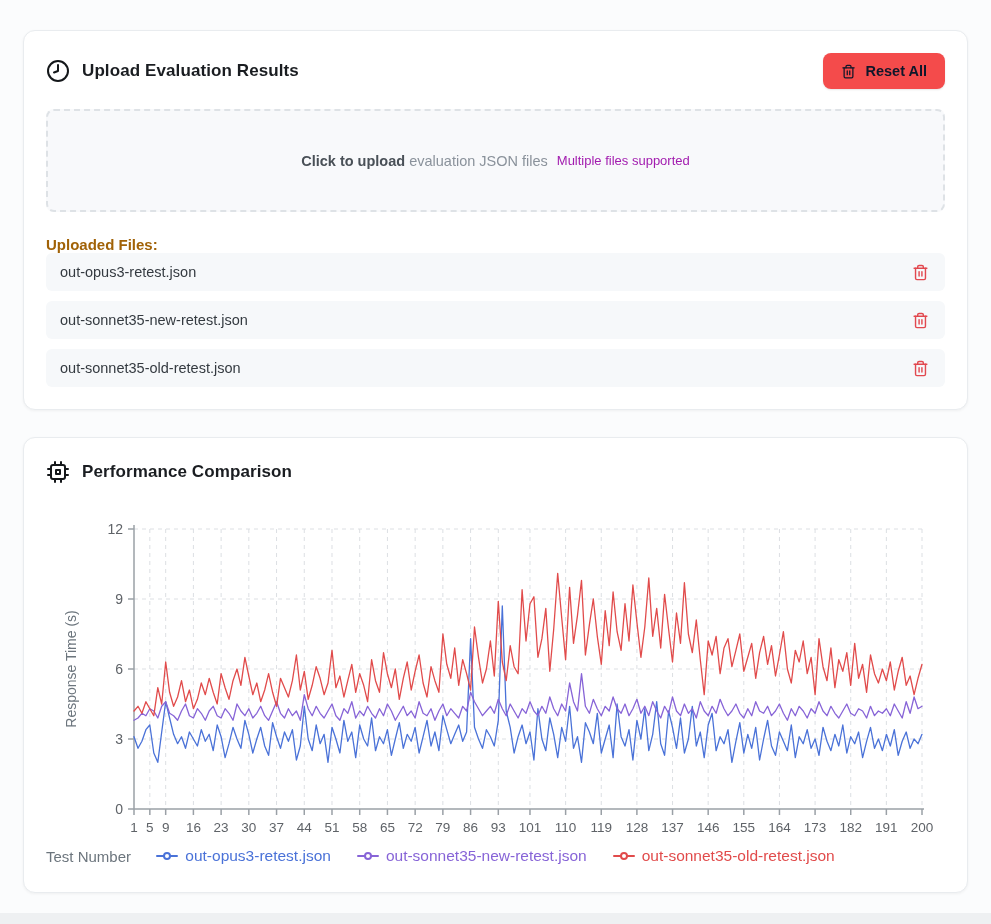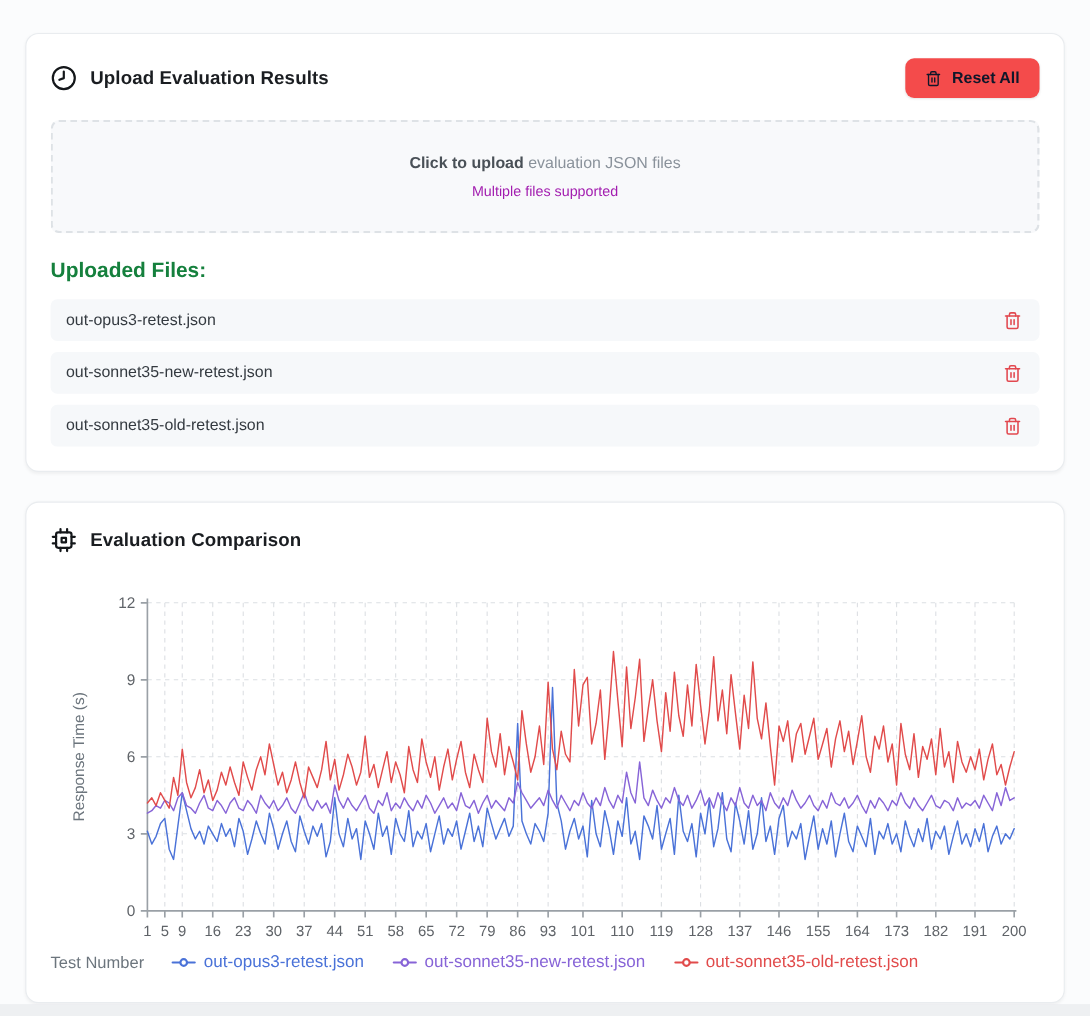--- a/index.html
+++ b/index.html
@@ -55,33 +55,33 @@
   }
   .reset-btn svg { width: 15px; height: 15px; }
 
   
   .dropzone {
     border: 2px dashed #dee2e6;
     background: #f8f9fb;
     border-radius: 8px;
     height: 103px;
     display: flex;
-    flex-direction: column;
+    flex-direction: row;
     align-items: center;
     justify-content: center;
     gap: 9px;
     cursor: pointer;
     margin-bottom: 24px;
   }
   .dropzone-main { font-size: 14.5px; color: #8a929b; }
   .dropzone-main b { color: #495057; font-weight: 700; }
   .dropzone-hint { font-size: 13px; color: #a21caf; }
 
   
-  .files-label { font-size: 19px; font-weight: 700; color: #15803d; margin-bottom: 14px; }
+  .files-label { font-size: 15px; font-weight: 700; color: #a16207; }
   .file-row {
     display: flex;
     align-items: center;
     justify-content: space-between;
     background: #f6f8fa;
     border-radius: 6px;
     padding: 9px 14px;
     height: 38px;
   }
   .file-row + .file-row { margin-top: 10px; }
@@ -226,21 +226,21 @@
             <line x1="9" y1="2" x2="9" y2="5"></line>
               <line x1="15" y1="2" x2="15" y2="5"></line>
             <line x1="9" y1="19" x2="9" y2="22"></line>
               <line x1="15" y1="19" x2="15" y2="22"></line>
             <line x1="2" y1="9" x2="5" y2="9"></line>
               <line x1="2" y1="15" x2="5" y2="15"></line>
             <line x1="19" y1="9" x2="22" y2="9"></line>
               <line x1="19" y1="15" x2="22" y2="15"></line>
           </svg>
         </span>
-        <h2 class="card-title">Evaluation Comparison</h2>
+        <h2 class="card-title">Performance Comparison</h2>
       </div>
     </div>
 
     <div class="chart-wrap">
       <svg class="chart-svg" width="910" height="322" viewBox="0 0 910 322">
           <line x1="88" x2="876" y1="221" y2="221" stroke="#dcdfe3" stroke-width="1" stroke-dasharray="4 4"></line>
           <line x1="88" x2="876" y1="151" y2="151" stroke="#dcdfe3" stroke-width="1" stroke-dasharray="4 4"></line>
           <line x1="88" x2="876" y1="81" y2="81" stroke="#dcdfe3" stroke-width="1" stroke-dasharray="4 4"></line>
           <line x1="88" x2="876" y1="11" y2="11" stroke="#dcdfe3" stroke-width="1" stroke-dasharray="4 4"></line>
           <line x1="103.8391959798995" x2="103.8391959798995" y1="11" y2="291" stroke="#dcdfe3" stroke-width="1" stroke-dasharray="4 4"></line>

